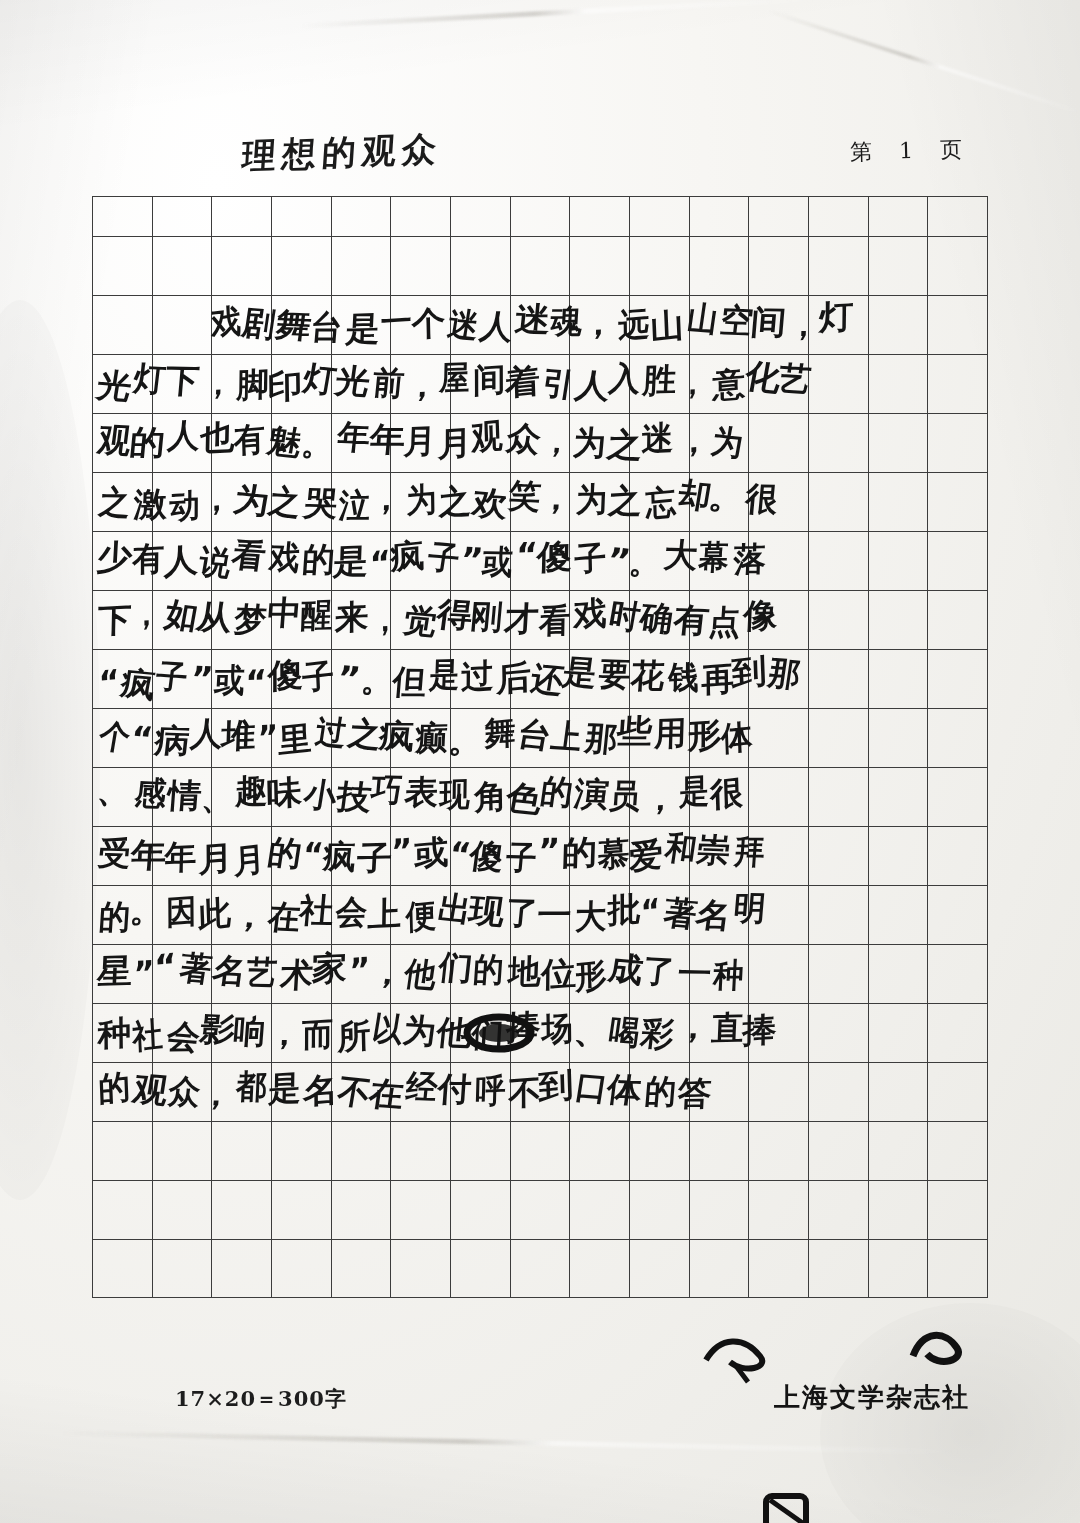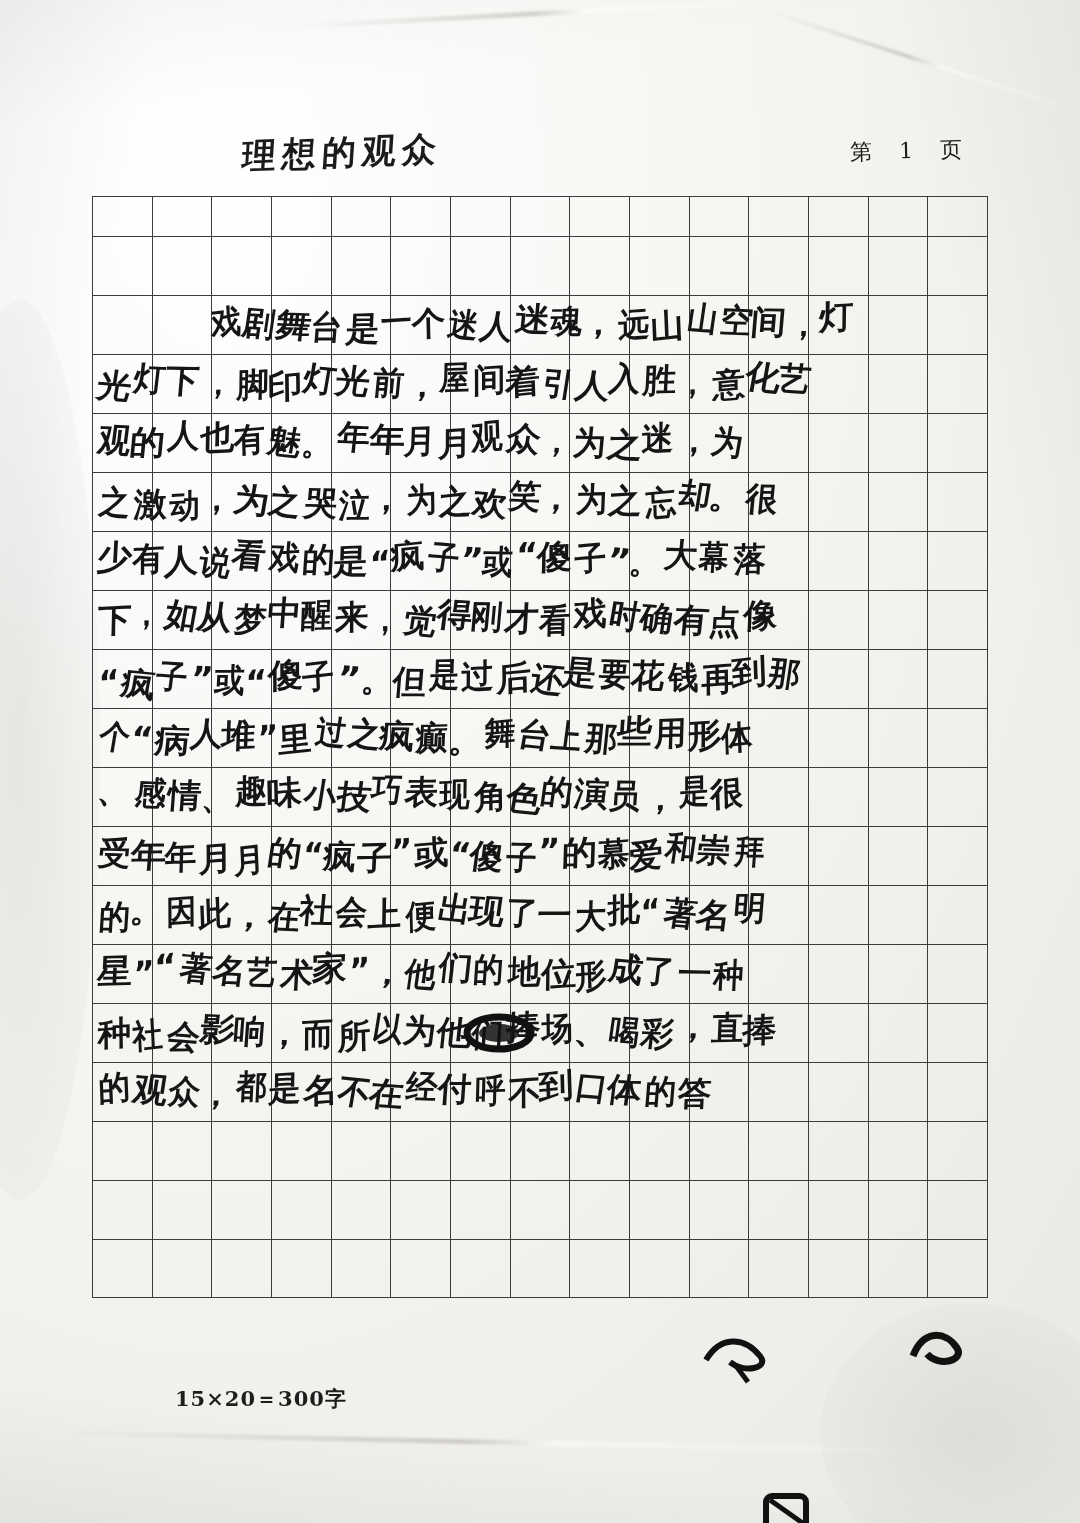--- a/index.html
+++ b/index.html
@@ -516,15 +516,16 @@
     <path d="M36 36 L48 52" stroke="#111" stroke-width="5" fill="none"></path>
   </svg>
   <svg class="scribble" style="left:905px; top:1322px;" width="80" height="52" viewBox="0 0 80 52">
     <path d="M8 34 C18 8, 40 8, 52 26 C60 38, 34 46, 22 32" fill="none" stroke="#111" stroke-width="7"></path>
   </svg>
   <svg class="scribble" style="left:760px; top:1490px;" width="56" height="46" viewBox="0 0 56 46">
     <rect x="6" y="6" width="40" height="32" rx="6" fill="none" stroke="#111" stroke-width="6"></rect>
     <path d="M10 10 L44 34" stroke="#111" stroke-width="5"></path>
   </svg>
 
-  <div class="footer-left">15×20＝300字</div>
+  <div class="footer-left">17×20＝300字</div>
+  <div class="footer-right">上海文学杂志社</div>
 
 </div>
 
 </body></html>

